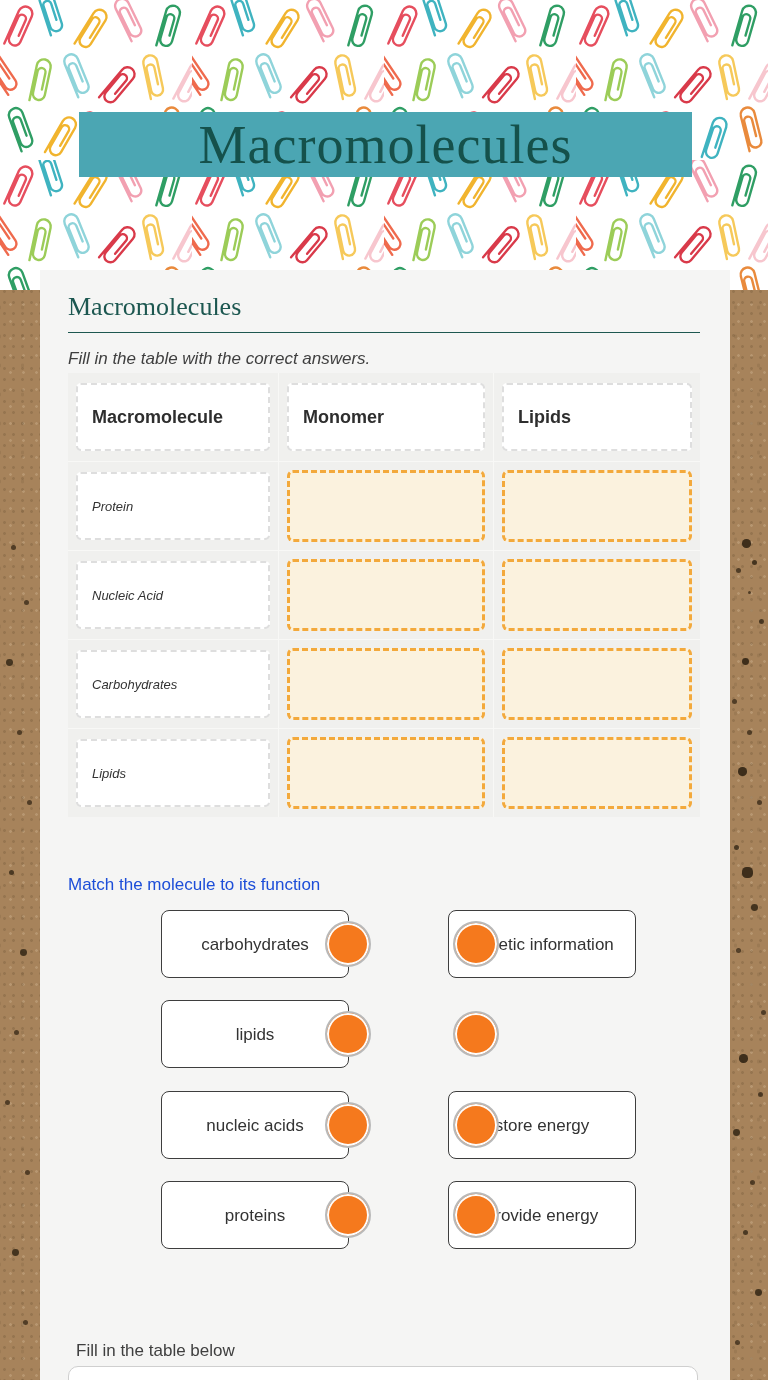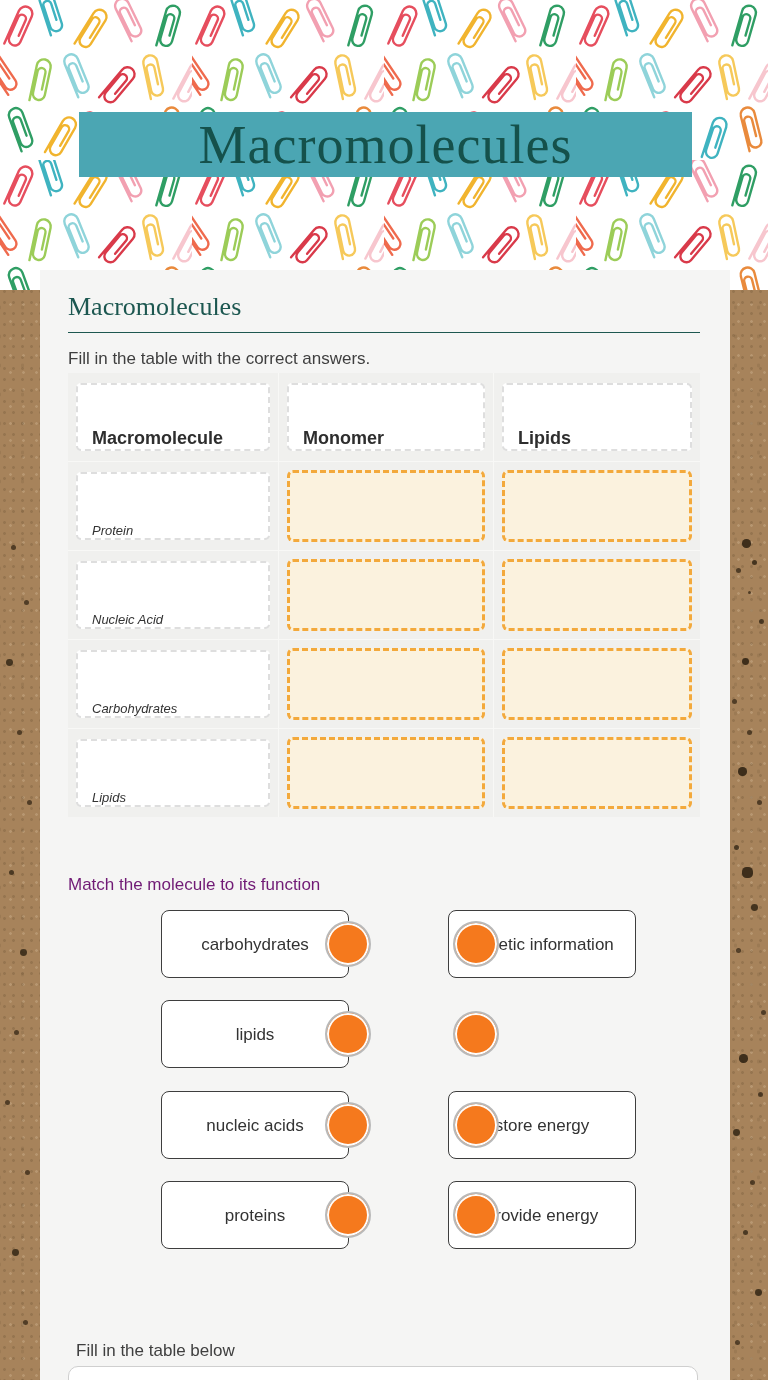--- a/index.html
+++ b/index.html
@@ -52,41 +52,41 @@
     position:absolute;left:40px;top:270px;width:690px;height:1110px;
     background:#f5f5f4;overflow:hidden;
   }
   .card h1{
     margin:22px 28px 0;font-family:"Liberation Serif",serif;font-weight:normal;
     font-size:26px;color:#1c5750;
   }
   .card hr{
     border:none;border-top:1px solid #1d5750;margin:10px 28px 0;width:632px;
   }
-  .prompt{margin:16px 28px 0;font-size:17px;color:#3f3f3f;}
+  .prompt{margin:16px 28px 0;font-size:17px;color:#3f3f3f;font-style:italic;}
   
   .tbl{
     position:absolute;left:28px;top:103px;width:632px;
     display:grid;grid-template-columns:210px 214px 206px;
     grid-auto-rows:88px;gap:1px;background:#f8f8f6;
   }
   .cell{background:#f0f0ee;}
   .cell .hbox,.cell .lbox{
     margin:10px 8px;height:64px;background:#fff;
     border:2px dashed #dedede;border-radius:5px;
-    display:flex;align-items:flex-end;padding-left:14px;box-sizing:content-box;
+    display:flex;align-items:center;padding-left:14px;box-sizing:content-box;
   }
   .hbox span{font-weight:bold;font-size:18px;color:#2e2e2e;}
   .lbox span{font-size:13px;color:#333;font-style:italic;}
   .cell .abox{
     margin:8px 8px;height:66px;background:#fbf2de;
     border:3px dashed #f3a93c;border-radius:6px;
   }
   
-  .match-label{position:absolute;left:28px;top:605px;margin:0;font-size:17px;color:#701a75;}
+  .match-label{position:absolute;left:28px;top:605px;margin:0;font-size:17px;color:#1d4ed8;}
   .match-section{position:absolute;left:28px;top:640px;width:632px;height:340px;}
   .match-row{position:absolute;left:0;width:632px;height:68px;}
   .match-row:nth-child(1){top:0;}
   .match-row:nth-child(2){top:90px;}
   .match-row:nth-child(3){top:181px;}
   .match-row:nth-child(4){top:271px;}
   .mbox{
     position:absolute;top:0;height:68px;width:188px;background:#fff;
     border:1.5px solid #3e3e3e;border-radius:8px;box-sizing:border-box;
     display:flex;align-items:center;justify-content:center;text-align:center;

